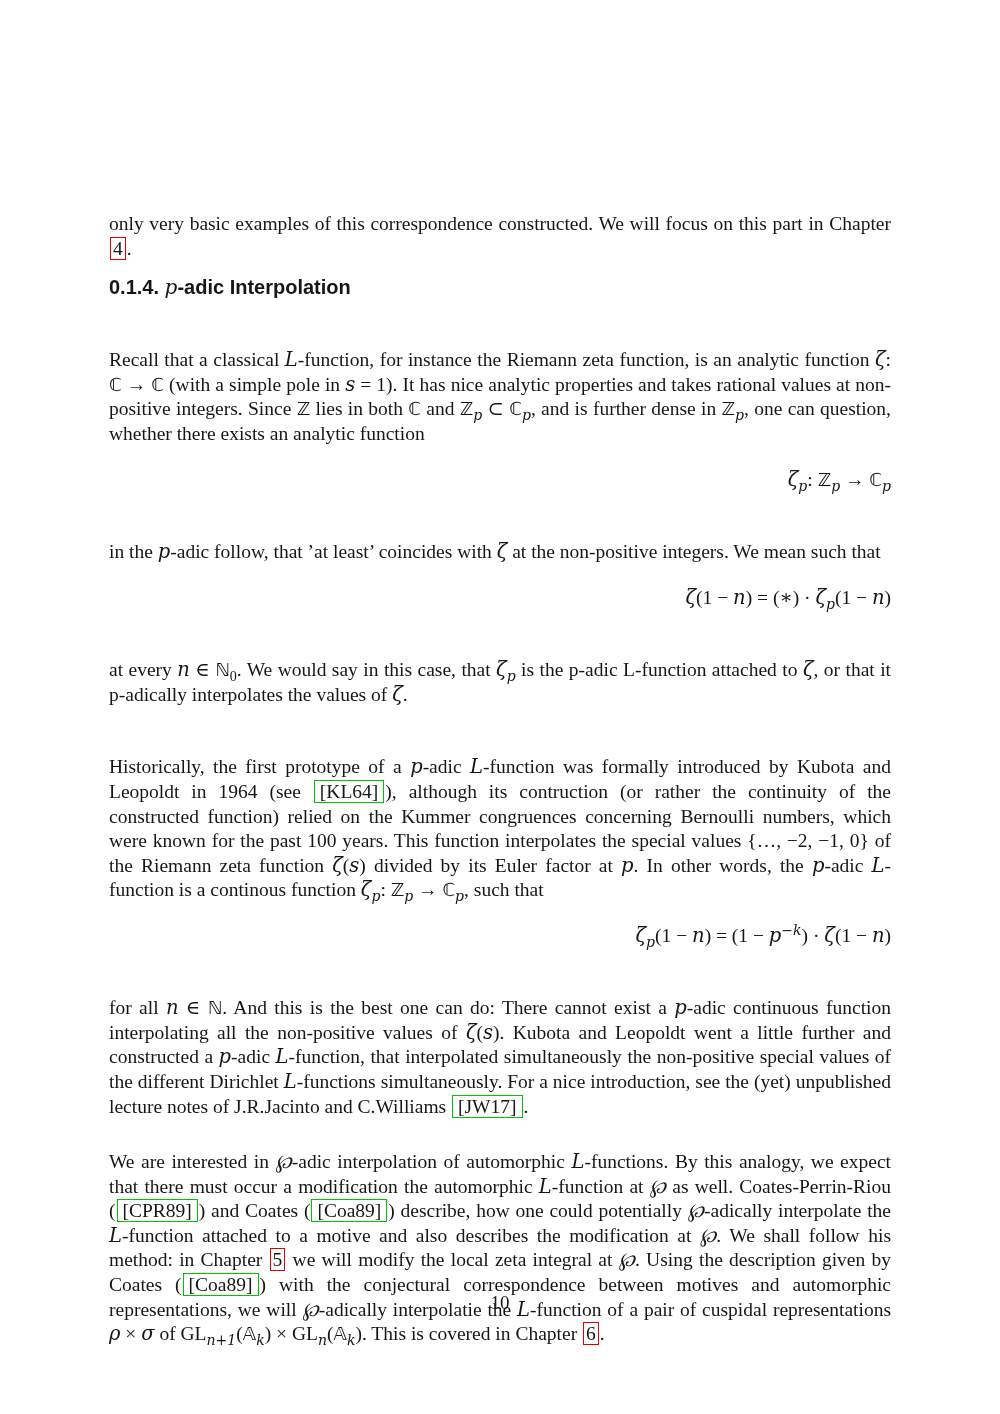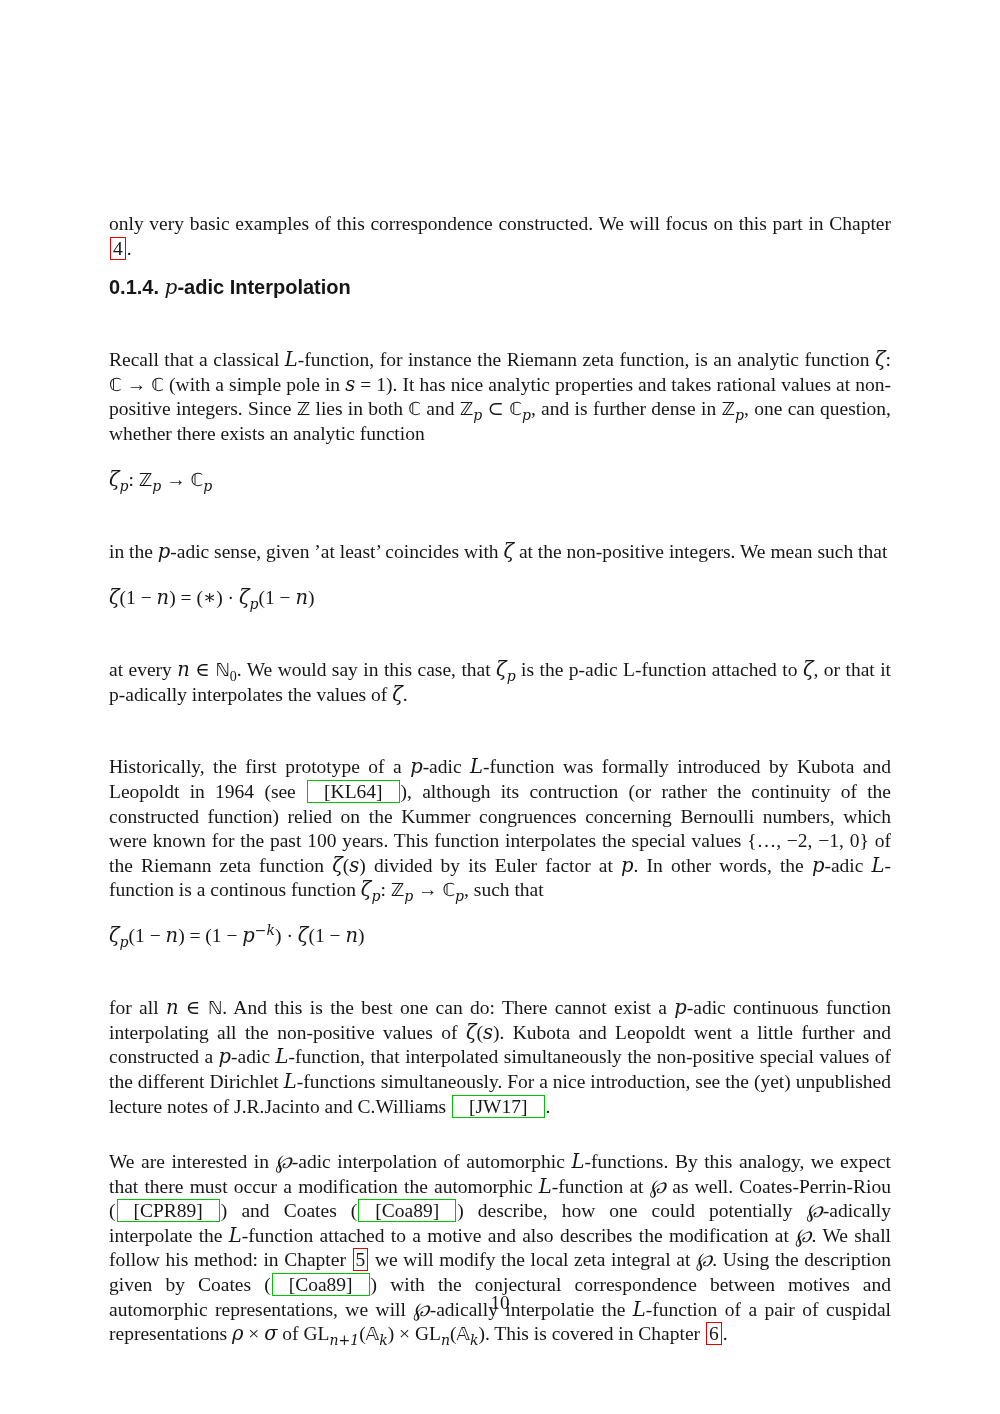--- a/index.html
+++ b/index.html
@@ -15,53 +15,53 @@
     width:782px;
     margin:0 auto;
     padding-top:164px;
     font-size:19.5px;
     line-height:1.26;
   }
   .blk{margin:0;}
   .paragraph{text-align:justify;margin-top:48px;}
   .paragraph-gap{text-align:justify;margin-top:31px;}
   .heading{margin:14px 0 18px 0;font-size:20px;}
-  .display{text-align:left;margin:21px 0 22px 0;}
+  .display{text-align:right;margin:21px 0 22px 0;}
   .r{font-style:normal;}
   .mi{font-style:italic;font-family:"DejaVu Serif","Liberation Serif",serif;}
   .em{}
   .bb{font-family:"DejaVu Sans","DejaVu Serif",sans-serif;font-size:93%;}
   .hb{font-family:"Liberation Sans","DejaVu Sans",sans-serif;font-weight:700;}
   .hi{font-family:"DejaVu Serif",serif;font-style:italic;}
   sub{font-size:72%;line-height:0;}
   sup{font-size:72%;line-height:0;}
   .cref{
     border:1.6px solid var(--cref-color,#e10000);
     padding:0 2px;margin:0 1px;
     text-decoration:none;color:inherit;cursor:pointer;
   }
   .cite{
     border:1.6px solid var(--cite-color,#00c400);
-    padding:0 16px;margin:0 1px;
+    padding:0 5px;margin:0 1px;
     text-decoration:none;color:inherit;cursor:pointer;
   }
   .page-number{
     position:absolute;left:0;right:0;top:1292px;
     text-align:center;font-size:19px;
   }
 </style>
 </head>
 <body style="--cref-color: #e10000; --cite-color: #00c400; color: rgb(22, 22, 22); background: rgb(255, 255, 255);">
 
 <main class="text-column">
     <div class="blk paragraph"><span class="r">only very basic examples of this correspondence constructed. We will focus on this part in Chapter </span><span class="cref">4</span><span class="r">.</span></div>
     <div class="blk heading"><span class="hb">0.1.4. </span><span class="hi">p</span><span class="hb">-adic Interpolation</span></div>
     <div class="blk paragraph"><span class="r">Recall that a classical </span><span class="mi">L</span><span class="r">-function, for instance the Riemann zeta function, is an analytic function </span><span class="mi">ζ</span><span class="r">: </span><span class="bb">ℂ</span><span class="r"> → </span><span class="bb">ℂ</span><span class="r"> (with a simple pole in </span><span class="mi">s</span><span class="r"> = 1). It has nice analytic properties and takes rational values at non-positive integers. Since </span><span class="bb">ℤ</span><span class="r"> lies in both </span><span class="bb">ℂ</span><span class="r"> and </span><span class="bb">ℤ</span><sub class="mi">p</sub><span class="r"> ⊂ </span><span class="bb">ℂ</span><sub class="mi">p</sub><span class="r">, and is further dense in </span><span class="bb">ℤ</span><sub class="mi">p</sub><span class="r">, one can question, whether there exists an analytic function</span></div>
     <div class="blk display"><span class="mi">ζ</span><sub class="mi">p</sub><span class="r">: </span><span class="bb">ℤ</span><sub class="mi">p</sub><span class="r"> → </span><span class="bb">ℂ</span><sub class="mi">p</sub></div>
-    <div class="blk paragraph"><span class="r">in the </span><span class="mi">p</span><span class="r">-adic sense, given ’at least’ coincides with </span><span class="mi">ζ</span><span class="r"> at the non-positive integers. We mean such that</span></div>
+    <div class="blk paragraph"><span class="r">in the </span><span class="mi">p</span><span class="r">-adic follow, that ’at least’ coincides with </span><span class="mi">ζ</span><span class="r"> at the non-positive integers. We mean such that</span></div>
     <div class="blk display"><span class="mi">ζ</span><span class="r">(1 − </span><span class="mi">n</span><span class="r">) = (∗) · </span><span class="mi">ζ</span><sub class="mi">p</sub><span class="r">(1 − </span><span class="mi">n</span><span class="r">)</span></div>
     <div class="blk paragraph"><span class="r">at every </span><span class="mi">n</span><span class="r"> ∈ </span><span class="bb">ℕ</span><sub class="r">0</sub><span class="r">. We would say in this case, that </span><span class="mi">ζ</span><sub class="mi">p</sub><span class="r"> is the </span><span class="em">p-adic L-function</span><span class="r"> attached to </span><span class="mi">ζ</span><span class="r">, or that it </span><span class="em">p-adically interpolates</span><span class="r"> the values of </span><span class="mi">ζ</span><span class="r">.</span></div>
     <div class="blk paragraph"><span class="r">Historically, the first prototype of a </span><span class="mi">p</span><span class="r">-adic </span><span class="mi">L</span><span class="r">-function was formally introduced by Kubota and Leopoldt in 1964 (see </span><span class="cite">[KL64]</span><span class="r">), although its contruction (or rather the continuity of the constructed function) relied on the </span><span class="em">Kummer congruences</span><span class="r"> concerning Bernoulli numbers, which were known for the past 100 years. This function interpolates the </span><span class="em">special values</span><span class="r"> {…, −2, −1, 0} of the Riemann zeta function </span><span class="mi">ζ</span><span class="r">(</span><span class="mi">s</span><span class="r">) divided by its Euler factor at </span><span class="mi">p</span><span class="r">. In other words, the </span><span class="mi">p</span><span class="r">-adic </span><span class="mi">L</span><span class="r">-function is a continous function </span><span class="mi">ζ</span><sub class="mi">p</sub><span class="r">: </span><span class="bb">ℤ</span><sub class="mi">p</sub><span class="r"> → </span><span class="bb">ℂ</span><sub class="mi">p</sub><span class="r">, such that</span></div>
     <div class="blk display"><span class="mi">ζ</span><sub class="mi">p</sub><span class="r">(1 − </span><span class="mi">n</span><span class="r">) = (1 − </span><span class="mi">p</span><sup class="mi">−k</sup><span class="r">) · </span><span class="mi">ζ</span><span class="r">(1 − </span><span class="mi">n</span><span class="r">)</span></div>
     <div class="blk paragraph"><span class="r">for all </span><span class="mi">n</span><span class="r"> ∈ </span><span class="bb">ℕ</span><span class="r">. And this is the best one can do: There cannot exist a </span><span class="mi">p</span><span class="r">-adic continuous function interpolating </span><span class="em">all</span><span class="r"> the non-positive values of </span><span class="mi">ζ</span><span class="r">(</span><span class="mi">s</span><span class="r">). Kubota and Leopoldt went a little further and constructed a </span><span class="mi">p</span><span class="r">-adic </span><span class="mi">L</span><span class="r">-function, that interpolated simultaneously the non-positive special values of the different Dirichlet </span><span class="mi">L</span><span class="r">-functions simultaneously. For a nice introduction, see the (yet) unpublished lecture notes of J.R.Jacinto and C.Williams </span><span class="cite">[JW17]</span><span class="r">.</span></div>
     <div class="blk paragraph-gap"><span class="r">We are interested in </span><span class="mi">℘</span><span class="r">-adic interpolation of automorphic </span><span class="mi">L</span><span class="r">-functions. By this analogy, we expect that there must occur a modification the automorphic </span><span class="mi">L</span><span class="r">-function at </span><span class="mi">℘</span><span class="r"> as well. Coates-Perrin-Riou (</span><span class="cite">[CPR89]</span><span class="r">) and Coates (</span><span class="cite">[Coa89]</span><span class="r">) describe, how one could potentially </span><span class="mi">℘</span><span class="r">-adically interpolate the </span><span class="mi">L</span><span class="r">-function attached to a motive and also describes the modification at </span><span class="mi">℘</span><span class="r">. We shall follow his method: in Chapter </span><span class="cref">5</span><span class="r"> we will modify the local zeta integral at </span><span class="mi">℘</span><span class="r">. Using the description given by Coates (</span><span class="cite">[Coa89]</span><span class="r">) with the conjectural correspondence between motives and automorphic representations, we will </span><span class="mi">℘</span><span class="r">-adically interpolatie the </span><span class="mi">L</span><span class="r">-function of a pair of cuspidal representations </span><span class="mi">ρ</span><span class="r"> × </span><span class="mi">σ</span><span class="r"> of GL</span><sub class="mi">n+1</sub><span class="r">(</span><span class="bb">𝔸</span><sub class="mi">k</sub><span class="r">) × GL</span><sub class="mi">n</sub><span class="r">(</span><span class="bb">𝔸</span><sub class="mi">k</sub><span class="r">). This is covered in Chapter </span><span class="cref">6</span><span class="r">.</span></div>
   </main>
 
 <div class="page-number">10</div>
 

